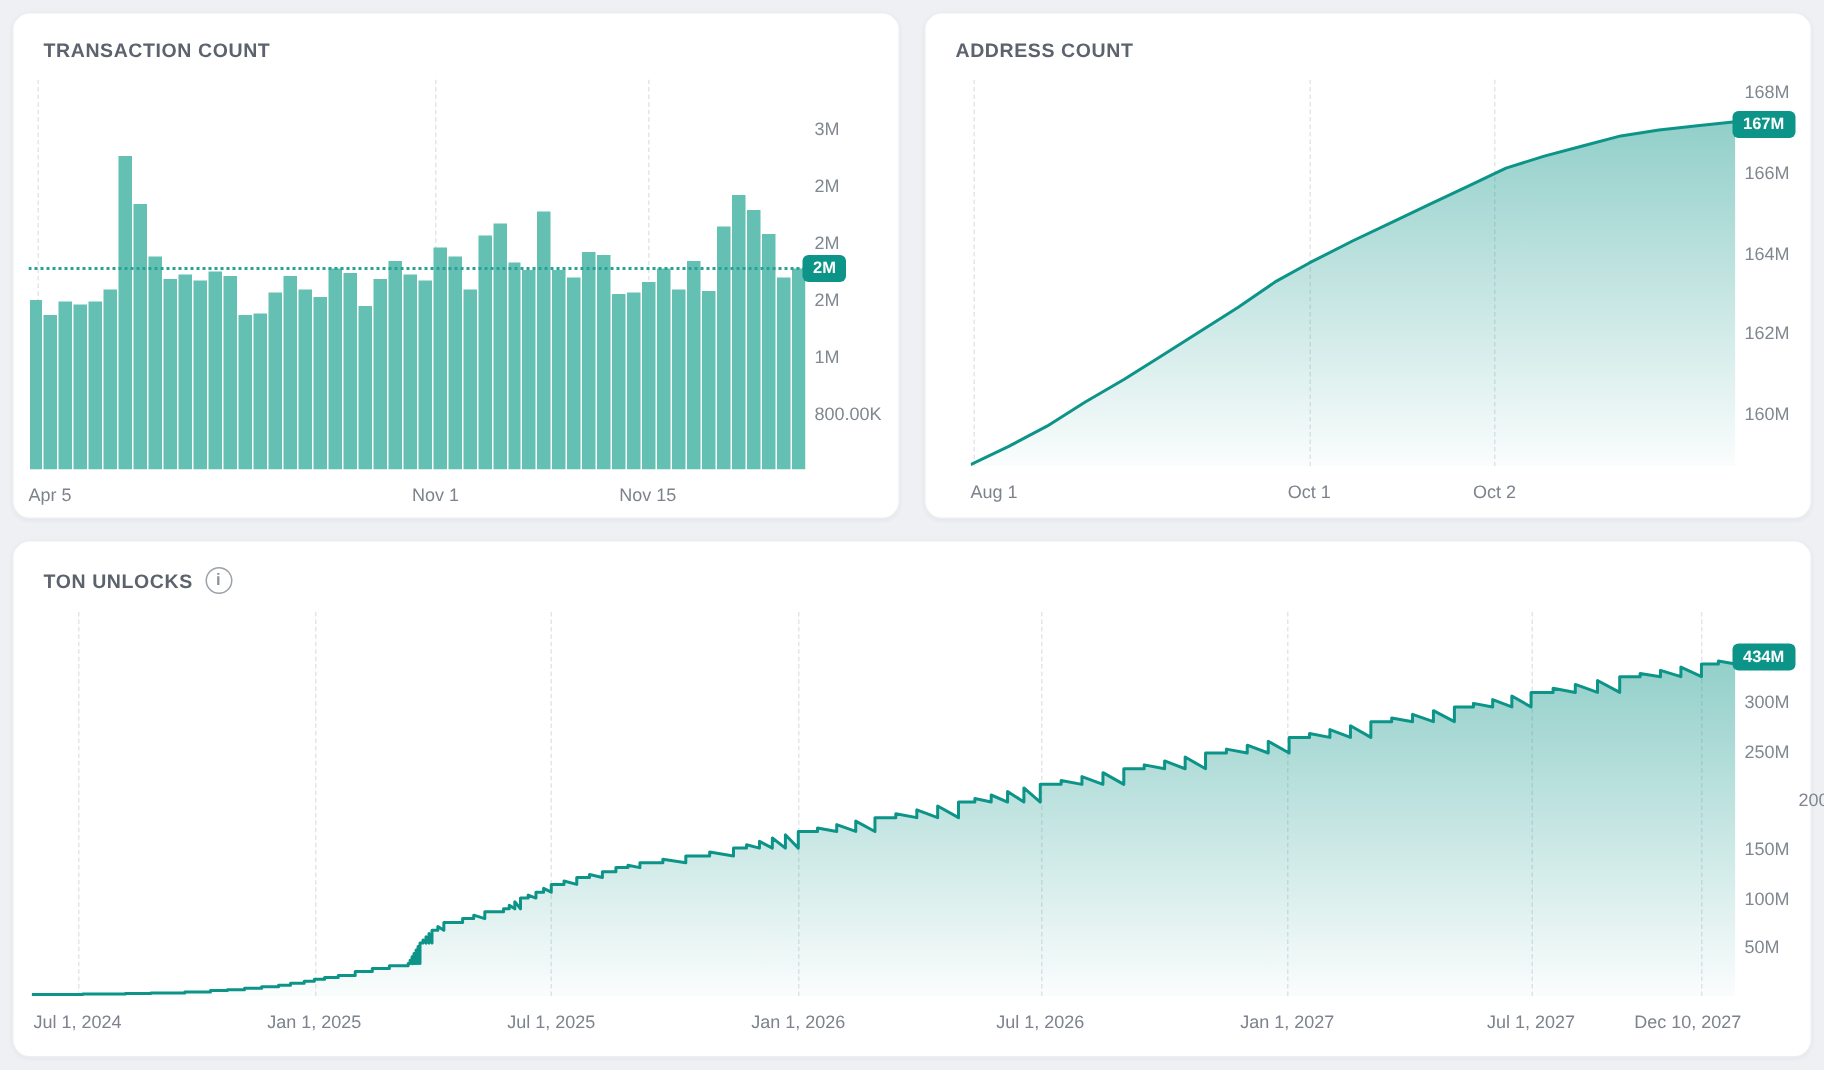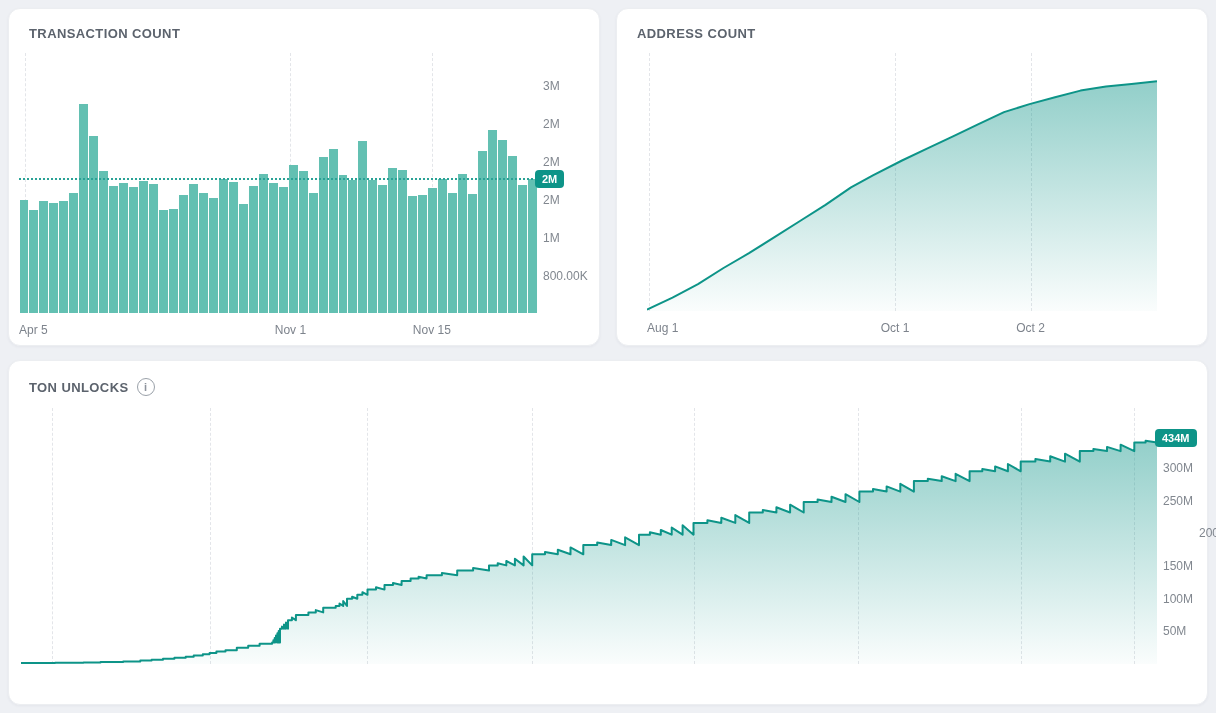--- a/index.html
+++ b/index.html
@@ -167,20 +167,28 @@
               <path d="M0.0,256.7L25.5,244.6L51.0,231.1L76.5,215.0L102.0,200.2L127.5,184.1L153.0,168.0L178.5,151.8L204.0,134.4L225.9,122.3L255.0,107.5L280.5,95.4L306.0,83.3L331.5,71.2L357.0,59.1L382.5,51.1L408.0,44.3L433.5,37.6L459.0,33.6L484.5,30.9L510.0,28.2L510,258L0,258Z" fill="url(#grad-addr)" stroke="none"></path>
               <path d="M0.0,256.7L25.5,244.6L51.0,231.1L76.5,215.0L102.0,200.2L127.5,184.1L153.0,168.0L178.5,151.8L204.0,134.4L225.9,122.3L255.0,107.5L280.5,95.4L306.0,83.3L331.5,71.2L357.0,59.1L382.5,51.1L408.0,44.3L433.5,37.6L459.0,33.6L484.5,30.9L510.0,28.2" fill="none" stroke="#0d9488" stroke-width="2" stroke-linejoin="round"></path>
             </svg>
           </div>
         <div class="xaxis" id="xaxis-addr">
             <span class="xtick start" style="left: 0%;">Aug 1</span>
             <span class="xtick" style="left: 44.3%;">Oct 1</span>
             <span class="xtick" style="left: 68.5%;">Oct 2</span>
           </div>
       </div>
+      <div class="yaxis yaxis-sm" id="yaxis-addr" style="height:258px">
+          <span class="ytick" style="top: 8.0625px;">168M</span>
+          <span class="ytick" style="top: 61.8125px;">166M</span>
+          <span class="ytick" style="top: 115.562px;">164M</span>
+          <span class="ytick" style="top: 169.312px;">162M</span>
+          <span class="ytick" style="top: 223.062px;">160M</span>
+          <span class="badge" style="top: 29.5625px;">167M</span>
+        </div>
     </div>
   </section>
 
   <section class="card card-bottom">
     <header class="card-head">
       <h2 class="card-title">TON UNLOCKS</h2>
       <span class="info-icon">i</span>
     </header>
     <div class="chart-row pad-un">
       <div class="plot-col">
@@ -197,20 +205,30 @@
               <defs>
                 <linearGradient id="grad-unlock" x1="0" y1="0" x2="0" y2="1">
                   <stop offset="0" stop-color="rgba(13,148,136,0.45)"></stop>
                   <stop offset="1" stop-color="rgba(13,148,136,0.02)"></stop>
                 </linearGradient>
               </defs>
               <path d="M0.0,255.0L34.1,255.0L34.1,254.7L62.5,254.7L62.5,254.4L79.5,254.4L79.5,254.0L102.2,254.0L102.2,253.4L119.3,253.4L119.3,252.4L130.6,252.4L130.6,251.8L142.0,251.8L142.0,250.8L153.4,250.8L153.4,249.8L164.7,249.8L164.7,248.8L172.7,248.8L172.7,247.5L181.8,247.5L181.8,246.2L188.6,246.2L188.6,244.9L195.4,244.9L195.4,243.6L204.5,243.6L204.5,242.3L215.8,242.3L215.8,239.7L227.2,239.7L227.2,237.7L238.6,237.7L238.6,235.8L251.1,235.8L251.1,234.4L252.4,234.4L252.4,232.2L253.7,234.4L253.7,229.9L255.0,234.4L255.0,227.6L256.4,234.4L256.4,225.3L257.7,234.4L257.7,223.0L259.0,234.4L259.0,220.7L261.0,220.7L261.0,218.6L263.0,220.7L263.0,216.5L265.0,220.7L265.0,214.4L267.0,220.7L267.0,212.2L270.9,212.2L270.9,209.6L274.9,212.2L274.9,207.0L287.4,207.0L287.4,204.4L294.8,204.4L294.8,202.1L302.2,204.4L302.2,199.8L314.7,199.8L314.7,197.9L318.5,197.9L318.5,195.5L322.2,197.9L322.2,193.1L326.0,197.9L326.0,190.7L331.1,190.7L331.1,188.7L336.3,190.7L336.3,186.8L341.4,186.8L341.4,184.2L346.5,186.8L346.5,181.6L355.0,181.6L355.0,179.3L363.5,181.6L363.5,177.0L372.0,177.0L372.0,175.0L380.6,177.0L380.6,173.1L389.6,173.1L389.6,170.4L397.6,170.4L397.6,168.8L405.6,170.4L405.6,167.2L420.9,167.2L420.9,164.9L436.2,167.2L436.2,162.6L452.1,162.6L452.1,160.0L468.0,162.6L468.0,157.4L476.7,157.4L476.7,155.2L485.3,157.4L485.3,152.9L493.9,157.4L493.9,150.7L502.6,157.4L502.6,148.5L511.2,157.4L511.2,146.3L524.0,146.3L524.0,144.0L536.8,146.3L536.8,141.7L549.5,146.3L549.5,139.4L562.3,146.3L562.3,137.1L576.2,137.1L576.2,134.5L590.2,137.1L590.2,131.9L604.1,137.1L604.1,129.3L618.0,137.1L618.0,126.7L628.9,126.7L628.9,124.3L639.8,126.7L639.8,122.0L650.7,126.7L650.7,119.6L661.6,126.7L661.6,117.3L672.5,126.7L672.5,114.9L686.4,114.9L686.4,112.3L700.3,114.9L700.3,109.7L714.3,114.9L714.3,107.1L728.2,114.9L728.2,104.5L741.8,104.5L741.8,101.9L755.4,104.5L755.4,99.3L769.1,104.5L769.1,96.7L782.7,104.5L782.7,94.0L796.6,94.0L796.6,91.4L810.5,94.0L810.5,88.8L824.5,94.0L824.5,86.2L838.4,94.0L838.4,83.6L852.0,83.6L852.0,81.0L865.6,83.6L865.6,78.4L879.3,83.6L879.3,75.8L892.9,83.6L892.9,73.1L906.8,73.1L906.8,70.7L920.7,73.1L920.7,68.2L934.6,73.1L934.6,65.8L948.6,73.1L948.6,63.3L961.3,63.3L961.3,60.9L974.1,63.3L974.1,58.4L986.9,63.3L986.9,56.0L999.7,63.3L999.7,53.6L1014.4,53.6L1014.4,50.9L1029.2,53.6L1029.2,48.3L1044.0,53.6L1044.0,45.7L1058.8,53.6L1058.8,43.1L1072.4,43.1L1072.4,41.0L1086.0,43.1L1086.0,38.9L1099.6,43.1L1099.6,36.7L1113.3,43.1L1113.3,34.6L1124.6,34.6L1124.6,32.7L1136.0,34.6L1136.0,30.7L1136,256L0,256Z" fill="url(#grad-unlock)" stroke="none"></path>
               <path d="M0.0,255.0L34.1,255.0L34.1,254.7L62.5,254.7L62.5,254.4L79.5,254.4L79.5,254.0L102.2,254.0L102.2,253.4L119.3,253.4L119.3,252.4L130.6,252.4L130.6,251.8L142.0,251.8L142.0,250.8L153.4,250.8L153.4,249.8L164.7,249.8L164.7,248.8L172.7,248.8L172.7,247.5L181.8,247.5L181.8,246.2L188.6,246.2L188.6,244.9L195.4,244.9L195.4,243.6L204.5,243.6L204.5,242.3L215.8,242.3L215.8,239.7L227.2,239.7L227.2,237.7L238.6,237.7L238.6,235.8L251.1,235.8L251.1,234.4L252.4,234.4L252.4,232.2L253.7,234.4L253.7,229.9L255.0,234.4L255.0,227.6L256.4,234.4L256.4,225.3L257.7,234.4L257.7,223.0L259.0,234.4L259.0,220.7L261.0,220.7L261.0,218.6L263.0,220.7L263.0,216.5L265.0,220.7L265.0,214.4L267.0,220.7L267.0,212.2L270.9,212.2L270.9,209.6L274.9,212.2L274.9,207.0L287.4,207.0L287.4,204.4L294.8,204.4L294.8,202.1L302.2,204.4L302.2,199.8L314.7,199.8L314.7,197.9L318.5,197.9L318.5,195.5L322.2,197.9L322.2,193.1L326.0,197.9L326.0,190.7L331.1,190.7L331.1,188.7L336.3,190.7L336.3,186.8L341.4,186.8L341.4,184.2L346.5,186.8L346.5,181.6L355.0,181.6L355.0,179.3L363.5,181.6L363.5,177.0L372.0,177.0L372.0,175.0L380.6,177.0L380.6,173.1L389.6,173.1L389.6,170.4L397.6,170.4L397.6,168.8L405.6,170.4L405.6,167.2L420.9,167.2L420.9,164.9L436.2,167.2L436.2,162.6L452.1,162.6L452.1,160.0L468.0,162.6L468.0,157.4L476.7,157.4L476.7,155.2L485.3,157.4L485.3,152.9L493.9,157.4L493.9,150.7L502.6,157.4L502.6,148.5L511.2,157.4L511.2,146.3L524.0,146.3L524.0,144.0L536.8,146.3L536.8,141.7L549.5,146.3L549.5,139.4L562.3,146.3L562.3,137.1L576.2,137.1L576.2,134.5L590.2,137.1L590.2,131.9L604.1,137.1L604.1,129.3L618.0,137.1L618.0,126.7L628.9,126.7L628.9,124.3L639.8,126.7L639.8,122.0L650.7,126.7L650.7,119.6L661.6,126.7L661.6,117.3L672.5,126.7L672.5,114.9L686.4,114.9L686.4,112.3L700.3,114.9L700.3,109.7L714.3,114.9L714.3,107.1L728.2,114.9L728.2,104.5L741.8,104.5L741.8,101.9L755.4,104.5L755.4,99.3L769.1,104.5L769.1,96.7L782.7,104.5L782.7,94.0L796.6,94.0L796.6,91.4L810.5,94.0L810.5,88.8L824.5,94.0L824.5,86.2L838.4,94.0L838.4,83.6L852.0,83.6L852.0,81.0L865.6,83.6L865.6,78.4L879.3,83.6L879.3,75.8L892.9,83.6L892.9,73.1L906.8,73.1L906.8,70.7L920.7,73.1L920.7,68.2L934.6,73.1L934.6,65.8L948.6,73.1L948.6,63.3L961.3,63.3L961.3,60.9L974.1,63.3L974.1,58.4L986.9,63.3L986.9,56.0L999.7,63.3L999.7,53.6L1014.4,53.6L1014.4,50.9L1029.2,53.6L1029.2,48.3L1044.0,53.6L1044.0,45.7L1058.8,53.6L1058.8,43.1L1072.4,43.1L1072.4,41.0L1086.0,43.1L1086.0,38.9L1099.6,43.1L1099.6,36.7L1113.3,43.1L1113.3,34.6L1124.6,34.6L1124.6,32.7L1136.0,34.6L1136.0,30.7" fill="none" stroke="#0d9488" stroke-width="2" stroke-linejoin="round"></path>
             </svg>
           </div>
+        <div class="xaxis" id="xaxis-unlock">
+            <span class="xtick" style="left: 2.7%;">Jul 1, 2024</span>
+            <span class="xtick" style="left: 16.6%;">Jan 1, 2025</span>
+            <span class="xtick" style="left: 30.5%;">Jul 1, 2025</span>
+            <span class="xtick" style="left: 45%;">Jan 1, 2026</span>
+            <span class="xtick" style="left: 59.2%;">Jul 1, 2026</span>
+            <span class="xtick" style="left: 73.7%;">Jan 1, 2027</span>
+            <span class="xtick" style="left: 88%;">Jul 1, 2027</span>
+            <span class="xtick" style="left: 97.2%;">Dec 10, 2027</span>
+          </div>
       </div>
       <div class="yaxis yaxis-sm" id="yaxis-unlock" style="height:256px">
           <span class="ytick" style="top: 60.0816px;">300M</span>
           <span class="ytick" style="top: 92.7347px;">250M</span>
           <span class="ytick" style="top: 125.388px; margin-left: 36px;">200M</span>
           <span class="ytick" style="top: 158.041px;">150M</span>
           <span class="ytick" style="top: 190.694px;">100M</span>
           <span class="ytick" style="top: 223.347px;">50M</span>
           <span class="badge" style="top: 30.0408px;">434M</span>
         </div>

